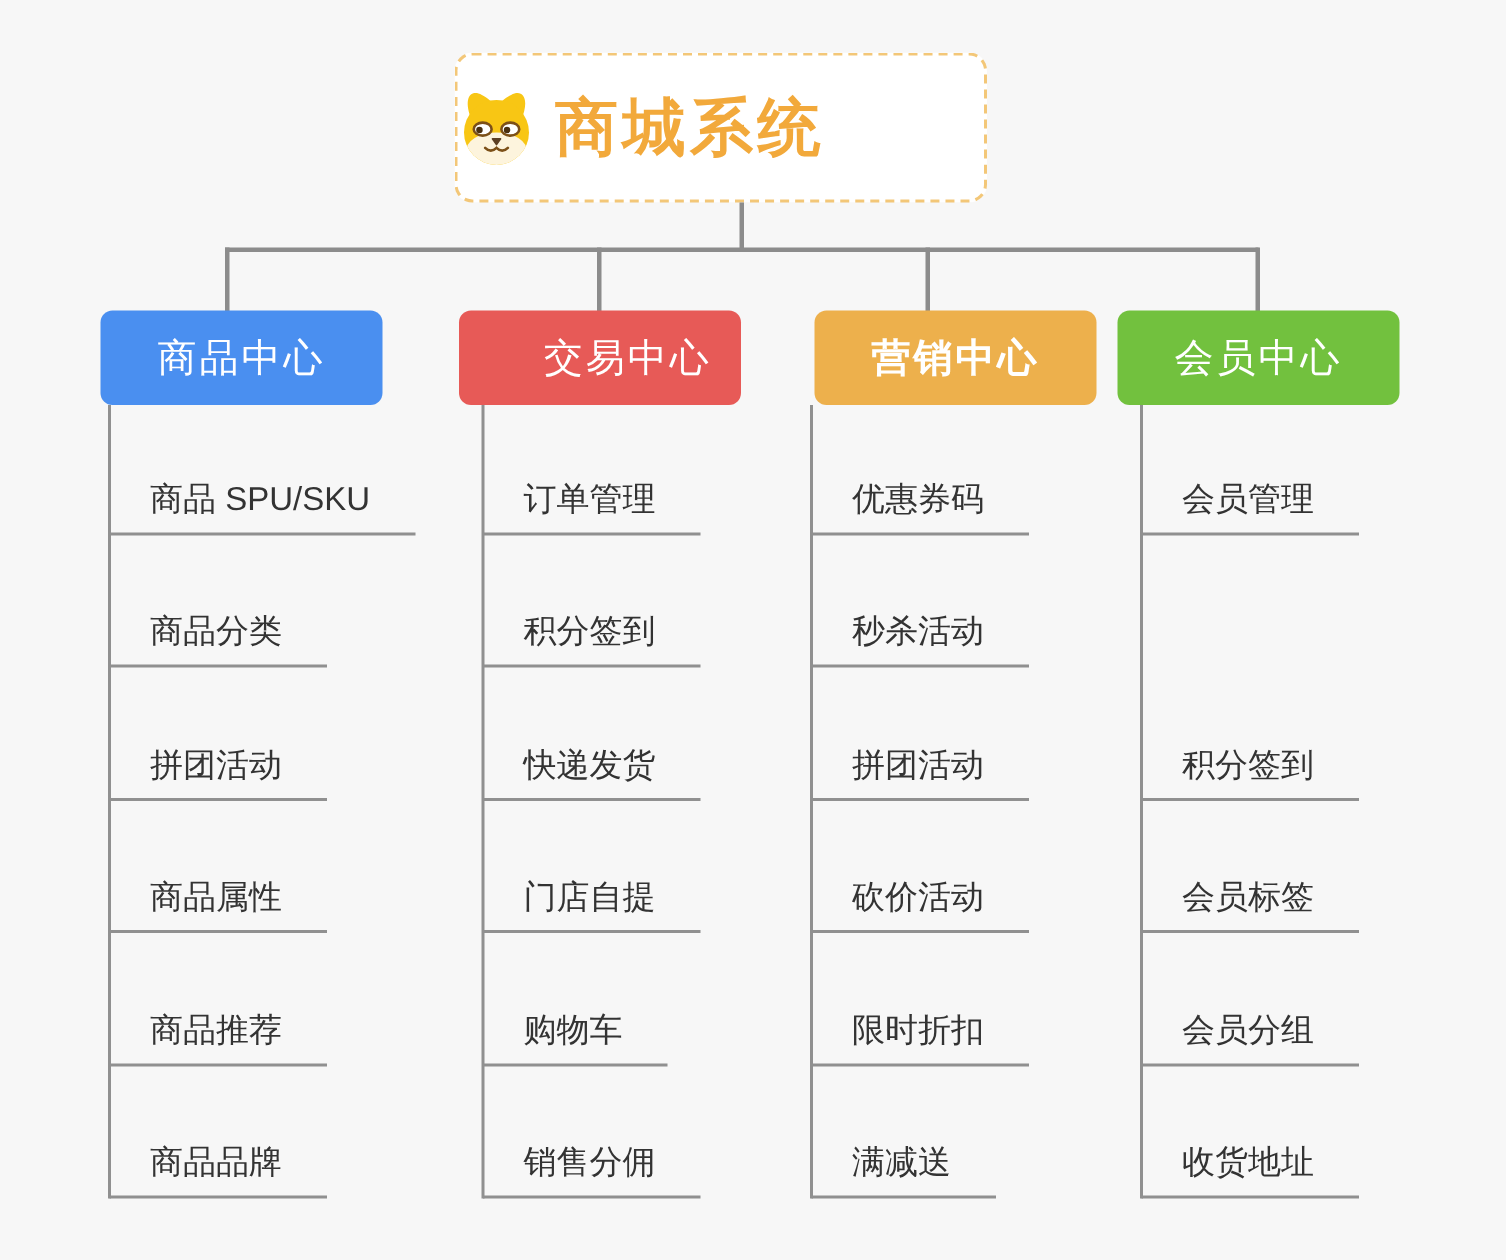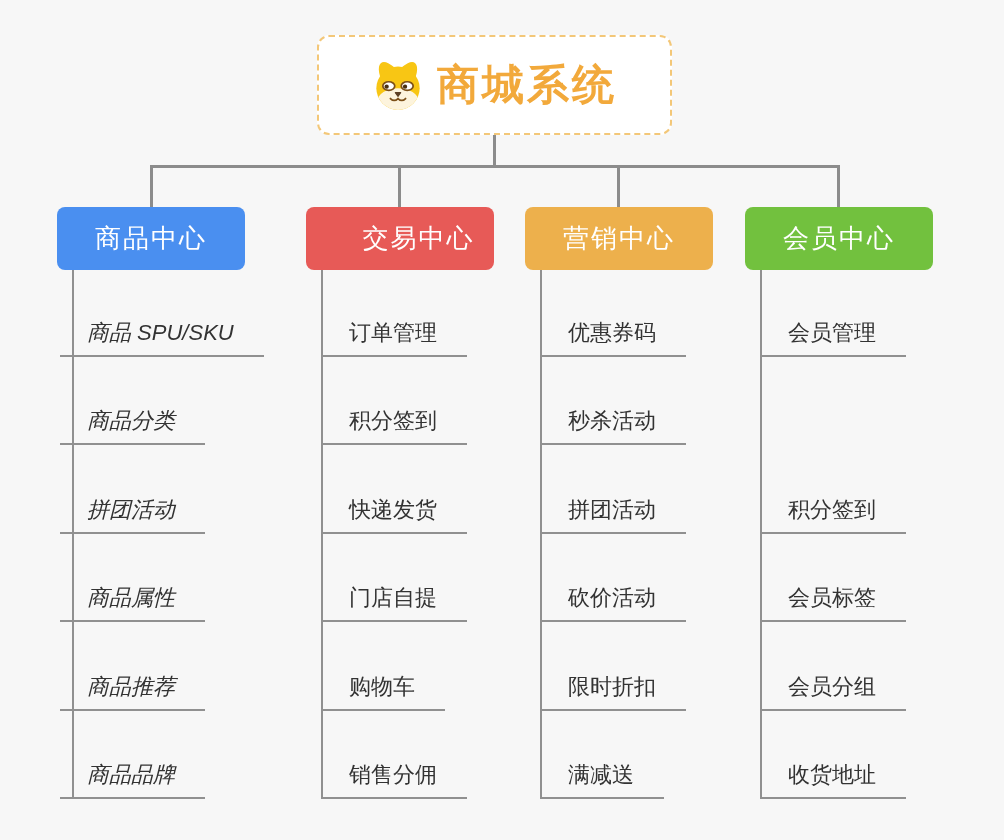--- a/index.html
+++ b/index.html
@@ -9,27 +9,27 @@
   }
   .canvas{
     position:relative;
     width:1004px;height:840px;
     background:#f7f7f7;
     overflow:hidden;
   }
 
   
   .root-node{
-    position:absolute;left:317px;top:35px;
+    position:absolute;left:303px;top:35px;
     width:355px;height:100px;
     background:#ffffff;
     border:2px dashed #f3c778;
     border-radius:12px;
     box-sizing:border-box;
-    display:flex;align-items:center;justify-content:center;
+    display:flex;align-items:center;justify-content:flex-start;
     gap:13px;
     cursor:pointer;
   }
   .root-title{
     font-size:42px;
     font-weight:600;
     letter-spacing:3px;
     color:#f2a93b;
     line-height:1;
     white-space:nowrap;
@@ -51,42 +51,42 @@
     border-radius:8px;
     color:#ffffff;
     font-size:26px;
     font-weight:500;
     letter-spacing:2px;
     display:flex;align-items:center;justify-content:center;
     box-sizing:border-box;
     cursor:pointer;
     white-space:nowrap;
   }
-  .h0{left:57px;} .h1{left:306px;padding-left:37px;} .h2{left:525px;} .h3{left:745px;}
+  .h0{left:67px;} .h1{left:306px;padding-left:37px;} .h2{left:543px;font-weight:bold;} .h3{left:745px;}
 
   
   .spine{
     position:absolute;top:270px;
     width:2px;height:529px;
     background:#909090;
   }
   .s0{left:72px;} .s1{left:321px;} .s2{left:540px;} .s3{left:760px;}
 
   
   .leaf{
     position:absolute;
     font-size:22px;
     line-height:26px;
     color:#333333;
     padding:0 30px 9px 27px;
     border-bottom:2px solid #909090;
     white-space:nowrap;
     cursor:pointer;
   }
-  .c0{left:60px;font-style:italic;} .c1{left:322px;} .c2{left:541px;} .c3{left:761px;}
+  .c0{left:73px;} .c1{left:322px;} .c2{left:541px;} .c3{left:761px;}
   .r0{top:320px;} .r1{top:408px;} .r2{top:497px;}
   .r3{top:585px;} .r4{top:674px;} .r5{top:762px;}
 </style>
 </head>
 <body>
 
 <div class="canvas">
 
   <div class="root-node">
     <span class="doge">

